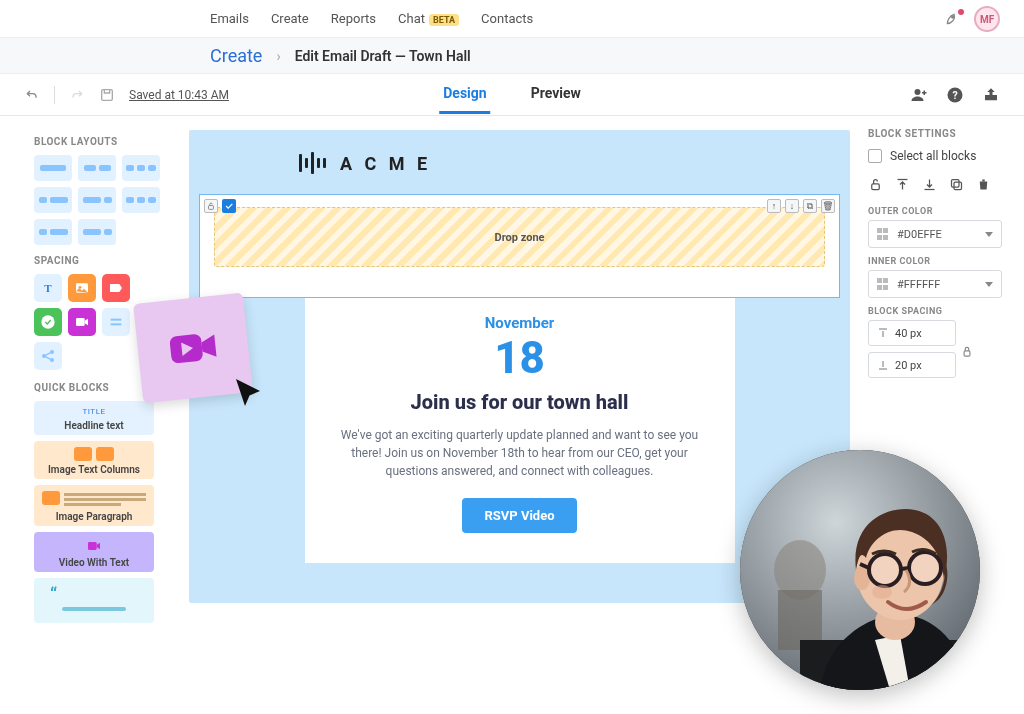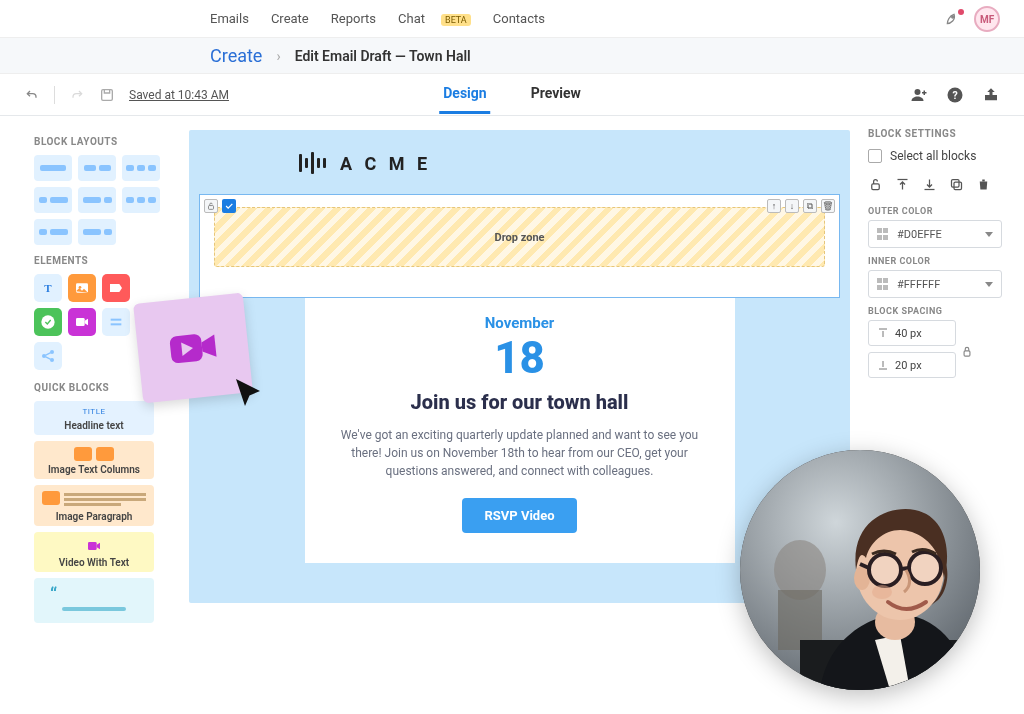--- a/index.html
+++ b/index.html
@@ -2,21 +2,21 @@
 <html><head>
 <meta charset="utf-8">
 <style>
   * { box-sizing: border-box; margin: 0; padding: 0; }
   body { font-family: -apple-system, BlinkMacSystemFont, "Segoe UI", Roboto, Helvetica, Arial, sans-serif; background: #fff; color: #333; }
   .app { width: 1024px; height: 714px; position: relative; overflow: hidden; background: #fff; }
 
   
   .topnav { height: 38px; display: flex; align-items: center; padding: 0 24px 0 210px; border-bottom: 1px solid #eee; font-size: 13px; color: #555; position: relative; }
   .topnav a { margin-right: 22px; color: #555; text-decoration: none; cursor: pointer; }
-  .badge-beta { background: #ffe08a; color: #7a5a00; font-size: 9px; font-weight: 400; padding: 1px 4px; border-radius: 3px; margin-left: 16px; vertical-align: middle; }
+  .badge-beta { background: #ffe08a; color: #7a5a00; font-size: 9px; font-weight: 700; padding: 1px 4px; border-radius: 3px; margin-left: 4px; vertical-align: middle; }
   .topnav-right { position: absolute; right: 24px; top: 0; height: 38px; display: flex; align-items: center; gap: 14px; }
   .rocket { width: 16px; height: 16px; color: #888; position: relative; }
   .dot-red { width: 6px; height: 6px; background: #e04a6b; border-radius: 50%; position: absolute; top: -2px; right: -4px; }
   .avatar-circle { width: 26px; height: 26px; border-radius: 50%; background: #ffe6ee; border: 2px solid #e8acc0; display: flex; align-items: center; justify-content: center; font-size: 10px; font-weight: 700; color: #c85a7a; }
 
   
   .crumbbar { height: 36px; background: #f6f8fa; display: flex; align-items: center; padding-left: 210px; font-size: 14px; border-bottom: 1px solid #eee; }
   .crumbbar .root { color: #2a6fd6; font-size: 18px; font-weight: 400; margin-right: 14px; }
   .crumbbar .chev { color: #aaa; margin-right: 14px; }
   .crumbbar .leaf { color: #333; font-weight: 600; }
@@ -54,21 +54,21 @@
   .el-video { background:#c933d6; }
   .el-lines { background:#e1f1ff; }
   .el-share { background:#e1f1ff; }
   .el-tile svg { width:16px; height:16px; fill:#fff; }
   .el-lines svg, .el-share svg { fill:#8ac4ff; }
   .quick-blocks { display: flex; flex-direction: column; gap: 6px; }
   .qb { width: 120px; border-radius: 4px; padding: 6px 8px 4px; font-size: 10px; text-align: center; cursor: pointer; }
   .qb-title { color:#555; letter-spacing:.5px; font-size:8px; font-weight:400; margin-bottom:4px; }
   .qb-blue { background:#e4f2ff; }
   .qb-orange { background:#ffe8cc; }
-  .qb-pink { background:#fef9c3; }
+  .qb-pink { background:#c4b5fd; }
   .qb-cyan { background:#e2f6fb; }
   .qb-ico-row { display:flex; justify-content:center; gap:4px; margin-bottom:3px; }
   .qb-ico { width:18px; height:14px; border-radius:3px; }
   .qb-caption { font-size:10px; color:#444; font-weight:600; }
 
   
   .canvas-wrap { flex: 1; padding: 14px 14px 0 14px; overflow: hidden; position: relative; }
   .canvas { background: #c7e6fb; border-radius: 2px; position: relative; padding-bottom: 40px; }
   .logo-row { padding: 22px 0 20px 110px; display: flex; align-items: center; gap: 14px; }
   .logo-bars { display: flex; align-items: center; gap: 3px; }
@@ -220,21 +220,21 @@
         <div class="layout-tile lt-12a">
             <span></span>
             <span></span>
           </div>
         <div class="layout-tile lt-12b">
             <span></span>
             <span></span>
           </div>
       </div>
 
-      <div class="section-title">ELEMENTS</div>
+      <div class="section-title">SPACING</div>
       <div class="elements">
         <div class="el-tile el-text">T</div>
         <div class="el-tile el-image">
             <svg viewBox="0 0 24 24">
               <rect x="3" y="5" width="18" height="14" rx="2"></rect>
               <circle cx="9" cy="11" r="2" fill="#ff9a3c"></circle>
               <path d="M3 17l5-5 4 4 3-3 6 6" fill="#ff9a3c"></path>
             </svg>
           </div>
         <div class="el-tile el-label">

